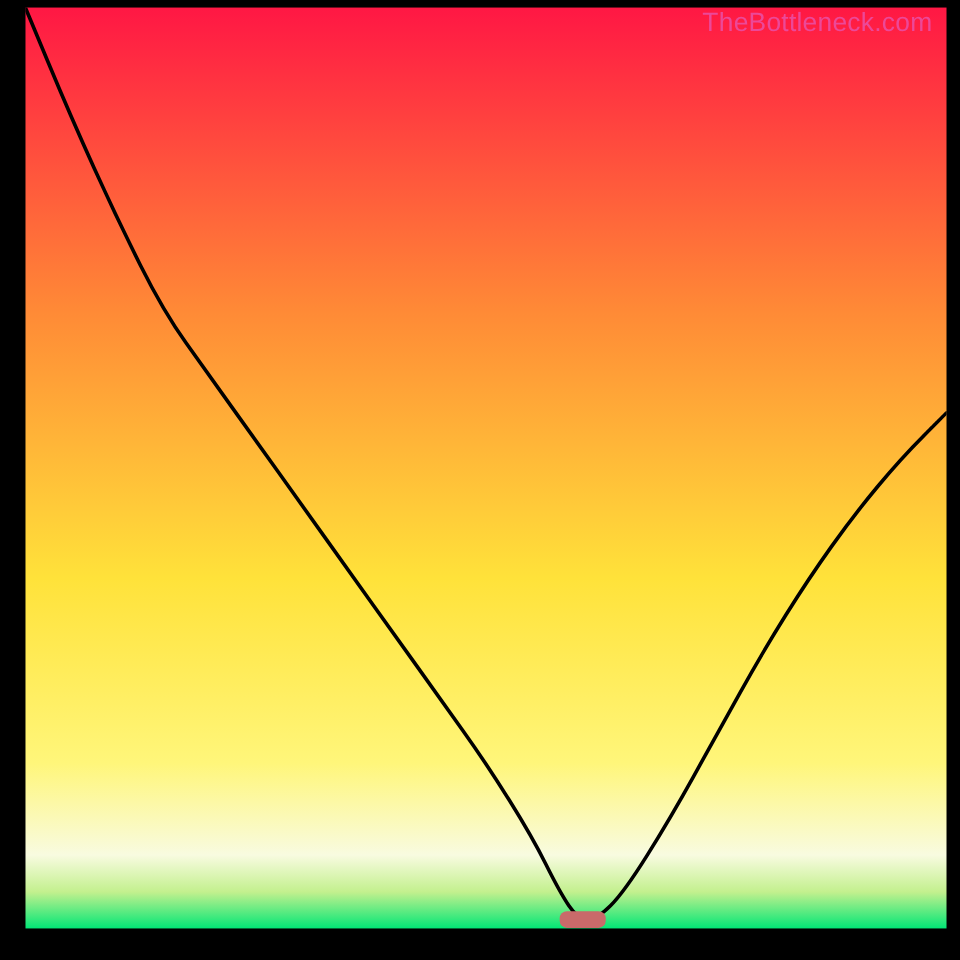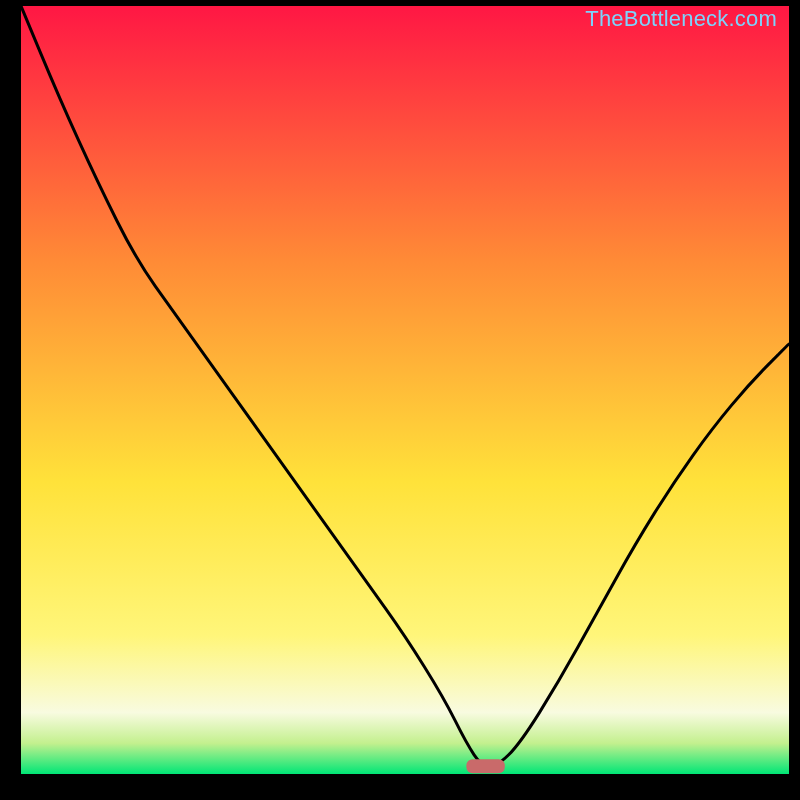--- a/index.html
+++ b/index.html
@@ -22,21 +22,21 @@
     left: 21px;
     top: 6px;
     width: 768px;
     height: 768px;
     overflow: hidden;
   }
   .watermark {
     position: absolute;
     top: 0px;
     right: 12px;
-    color: #7dd3fc;
+    color: #ec4899;
     font-size: 22px;
     font-weight: 500;
     letter-spacing: 0.2px;
     z-index: 10;
     pointer-events: none;
   }
   svg { display: block; }
 </style>
 </head>
 <body>

